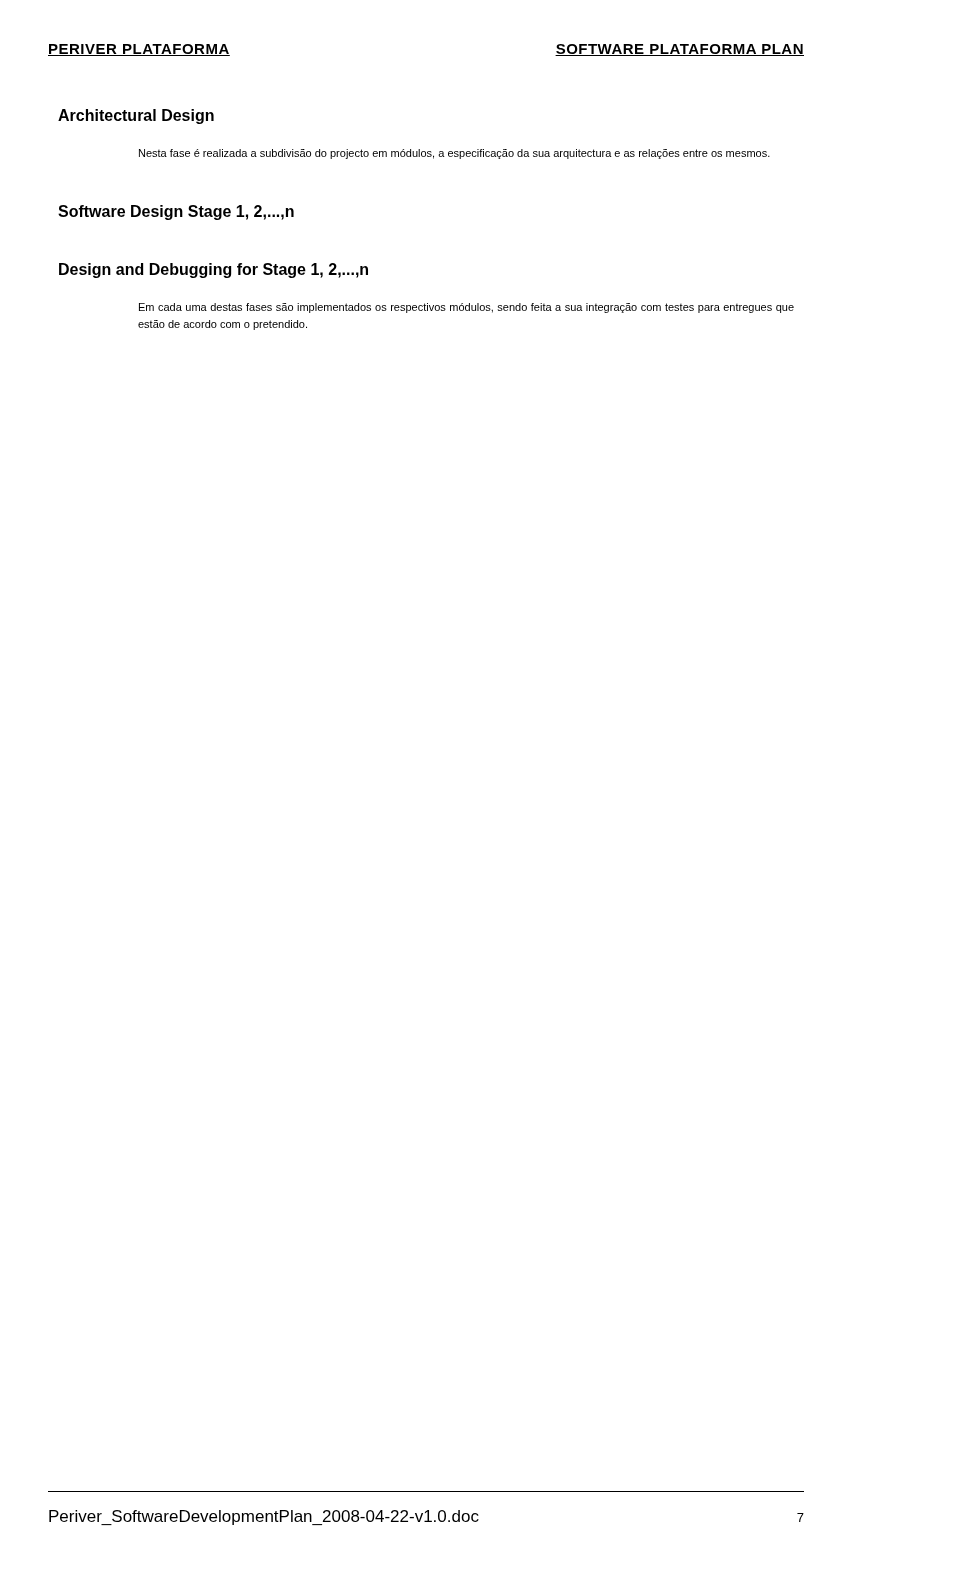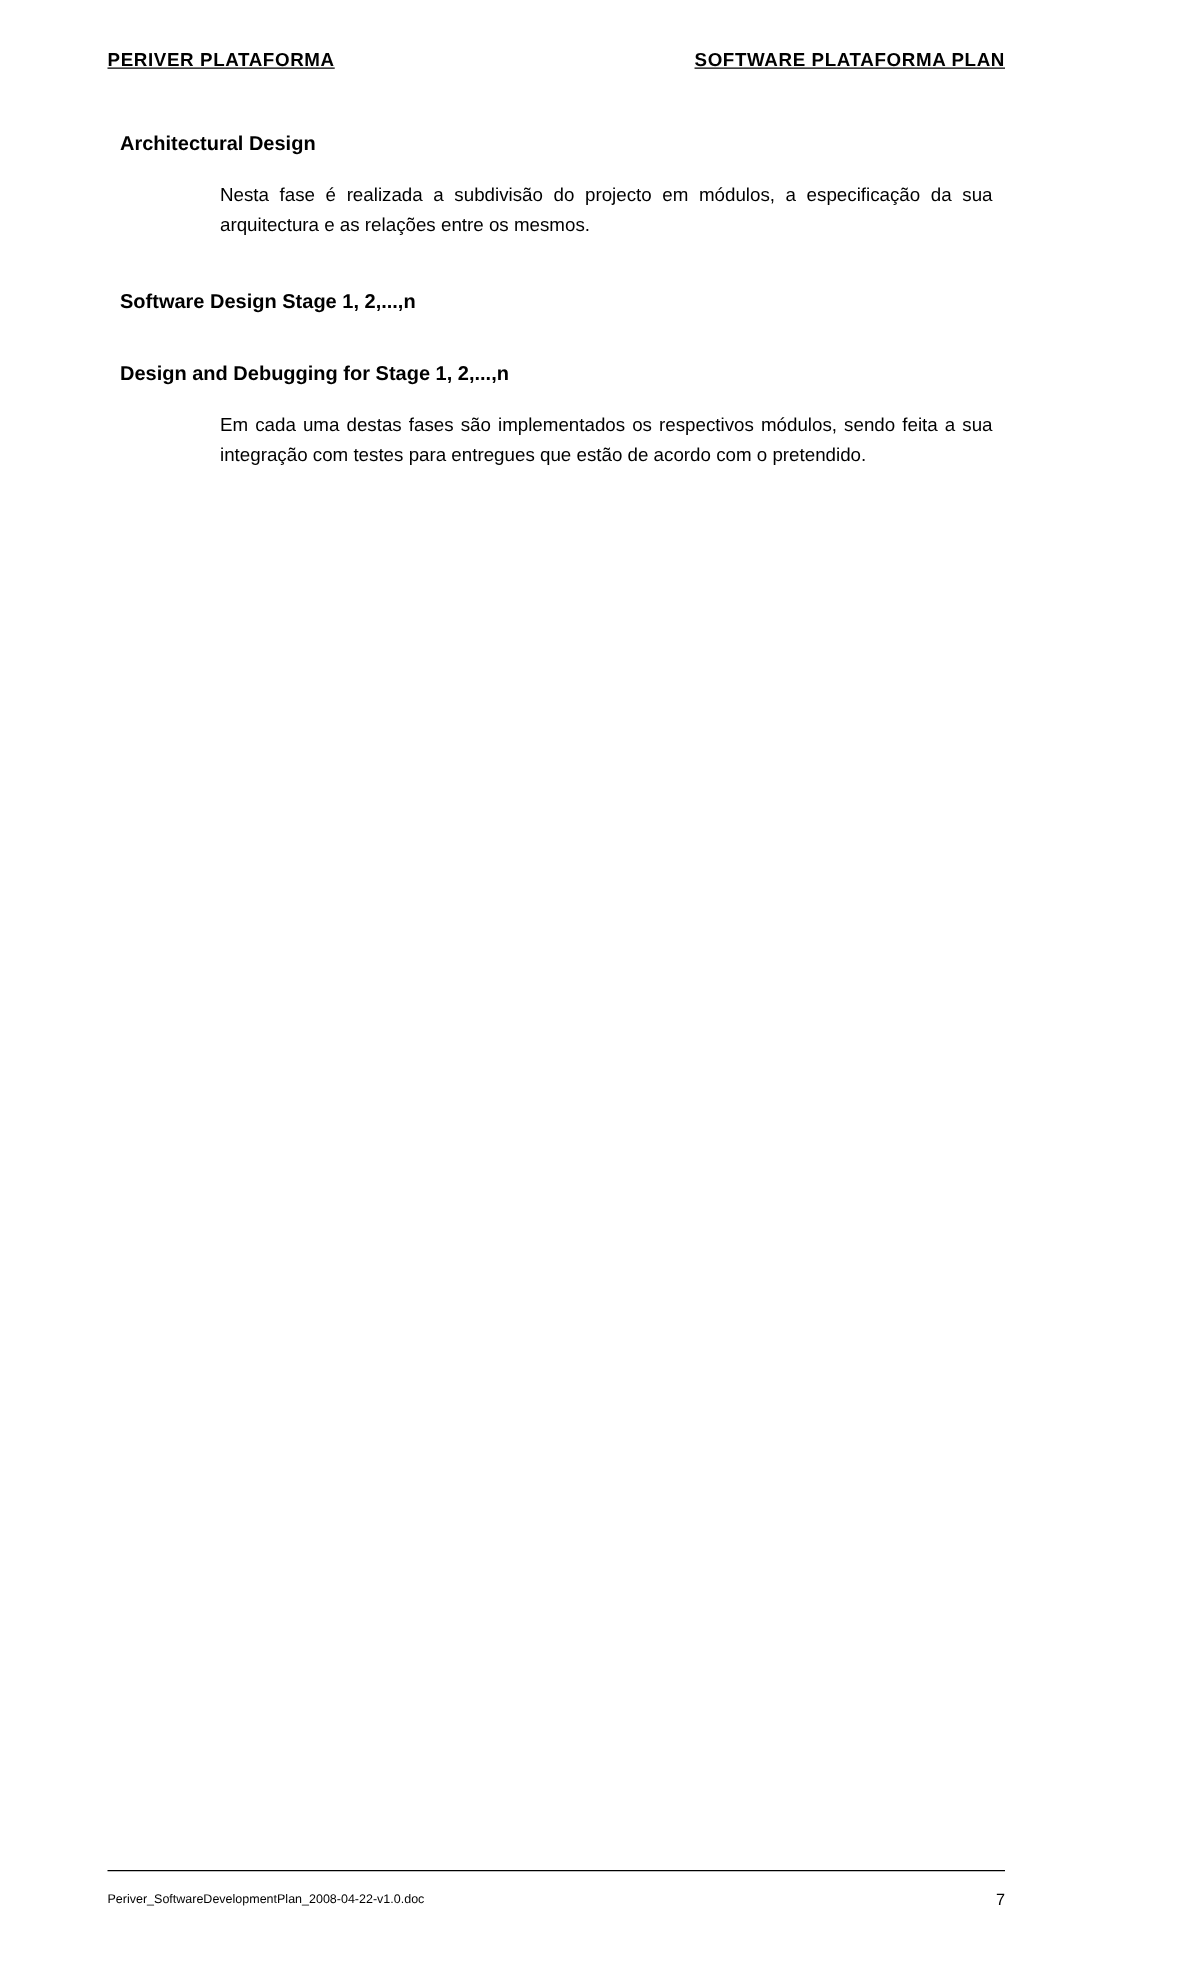--- a/index.html
+++ b/index.html
@@ -13,21 +13,21 @@
       font-family: Arial, Helvetica, sans-serif;
       color: #000000;
       width: 960px;
       min-height: 1587px;
       position: relative;
     }
 
     .page {
       width: 864px;
       min-height: 1587px;
-      padding: 40px 60px 60px 86px;
+      padding: 40px 60px 60px 48px;
       position: relative;
       display: flex;
       flex-direction: column;
     }
 
     .header {
       display: flex;
       justify-content: space-between;
       align-items: flex-start;
       margin-bottom: 50px;
@@ -58,38 +58,38 @@
     }
 
     .section-title {
       font-size: 16px;
       font-weight: bold;
       margin-bottom: 20px;
       margin-top: 0;
     }
 
     .section-body {
-      font-size: 15px;
+      font-size: 11px;
       line-height: 1.6;
       text-align: justify;
       padding-left: 80px;
     }
 
     .footer {
       display: flex;
       justify-content: space-between;
       align-items: center;
       border-top: 1px solid #000;
       padding-top: 10px;
       margin-top: auto;
       padding-top: 15px;
     }
 
     .footer-left {
-      font-size: 10px;
+      font-size: 17px;
       color: #000;
     }
 
     .footer-right {
       font-size: 13px;
       color: #000;
     }
   </style>
 </head>
 <body>

